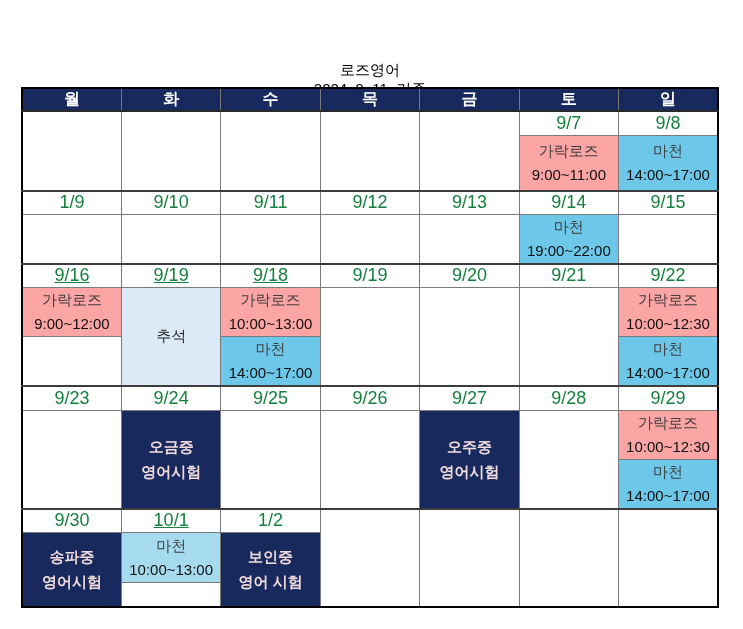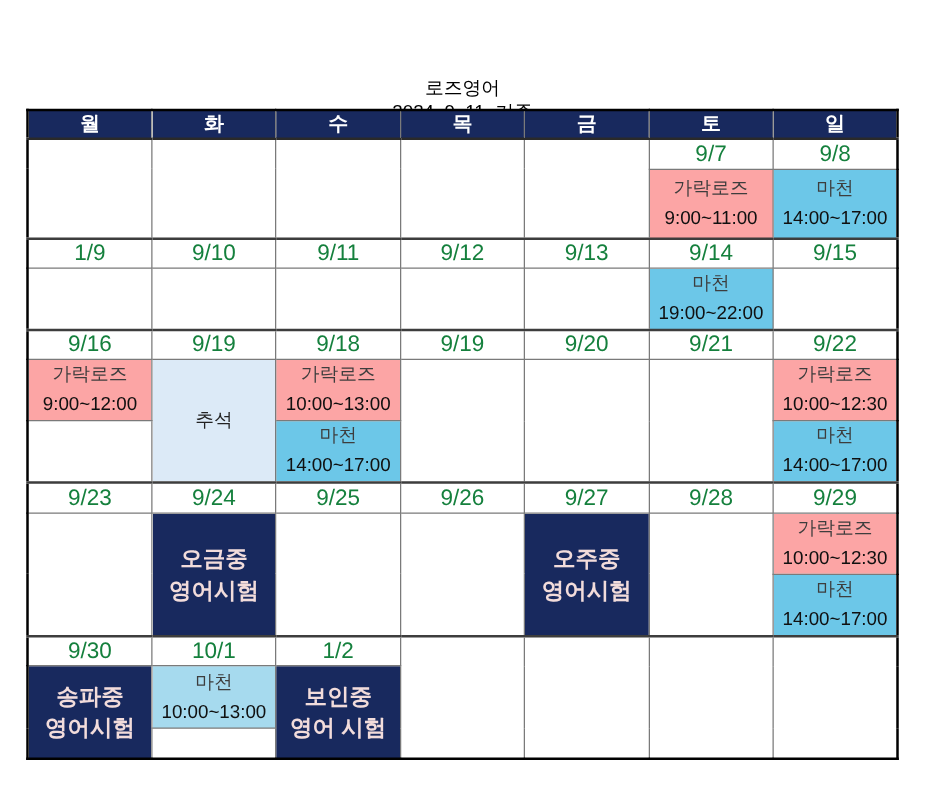--- a/index.html
+++ b/index.html
@@ -36,39 +36,39 @@
   }
   .cal th {
     background: #18295e; color: #ffffff;
     font-size: 16px; font-weight: bold;
     height: 23px; border-bottom: 2px solid #2a2a2a;
   }
   tr.daterow td {
     font-size: 18px; color: #15803d; font-weight: normal;
     border-top: 2px solid #3d3d3d;
   }
-  td.red { color: #ff0000; }
+  td.red { color: #ff0000; text-decoration: underline; }
 
   td.ev { font-size: 15px; }
   td.ev .cellwrap {
     display: flex; flex-direction: column; justify-content: center;
     height: 100%; line-height: 24px;
   }
   .ev .nm { color: #3d3d3d; }
   .ev .tm { color: #101010; }
 
   td.pink  { background: #fca5a5; }
   td.blue  { background: #6cc7e8; }
   td.lblue { background: #a6daee; }
   td.chuseok {
     background: #dceaf7; font-size: 15px; color: #222; text-align: center;
   }
   td.navycell {
     background: #18295e; color: #f2dcdb;
-    font-weight: bold; font-size: 18px;
+    font-weight: bold; font-size: 15px;
   }
   td.navycell .cellwrap {
     display: flex; flex-direction: column; justify-content: center;
     gap: 7px; height: 100%; line-height: 18px;
   }
 
   tr.r24 { height: 24px; }
   tr.r23 { height: 23px; }
   tr.r56 { height: 56px; }
   tr.r49 { height: 49px; }

